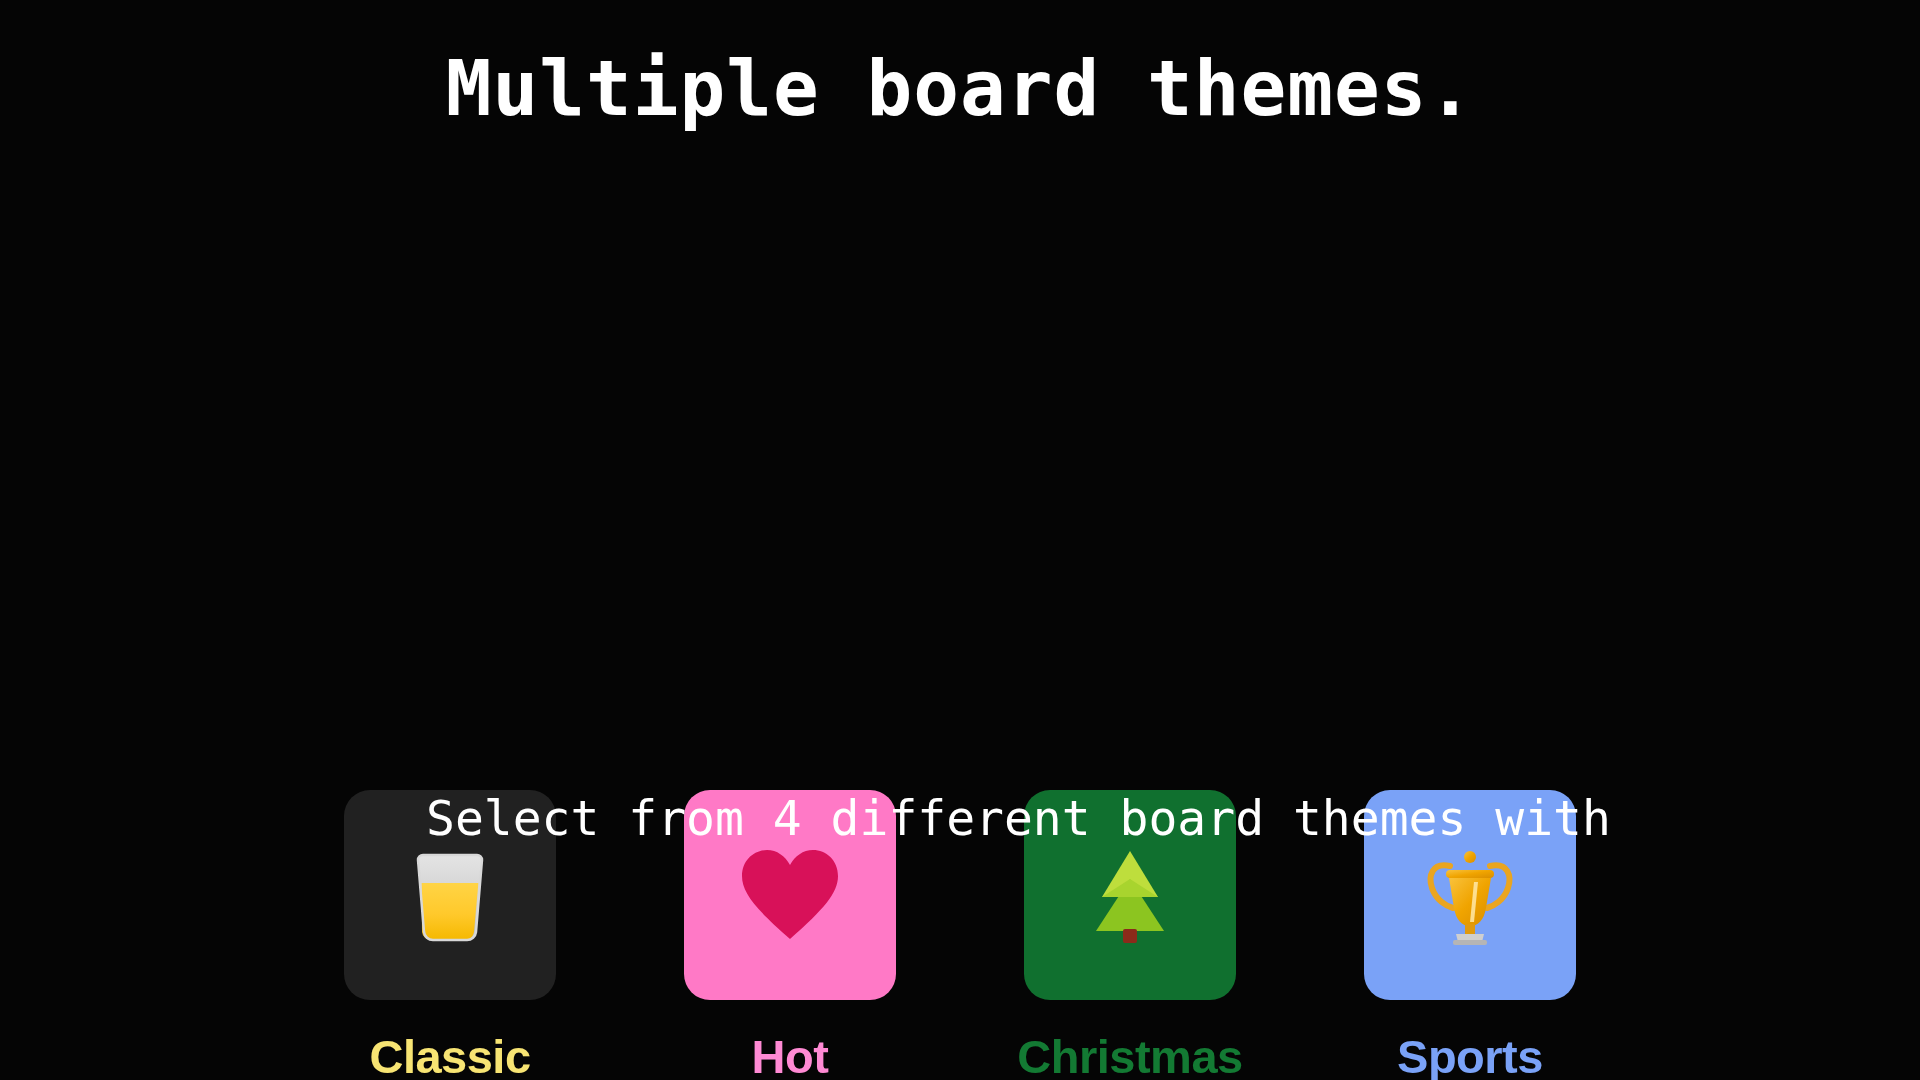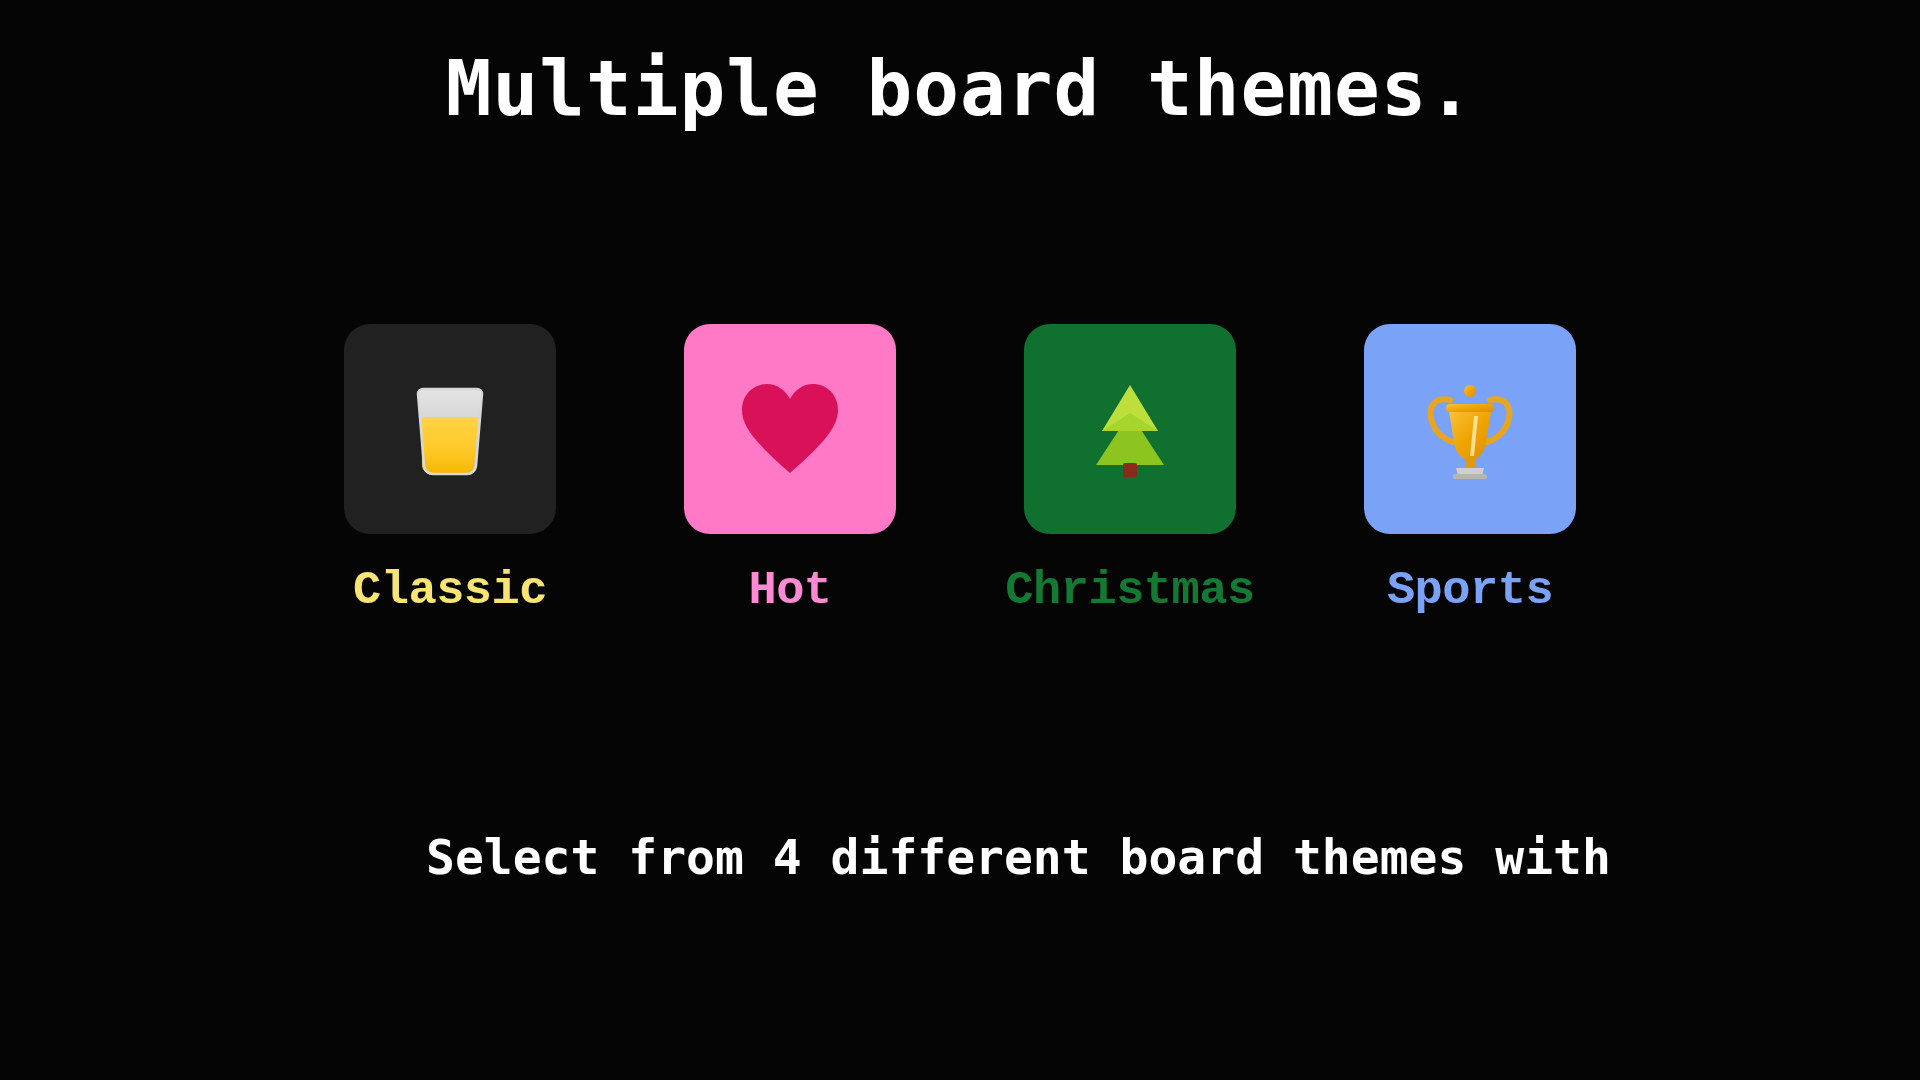--- a/index.html
+++ b/index.html
@@ -17,20 +17,21 @@
   }
 
   .page {
     width:1588px;
     height:1080px;
     position:relative;
     background:#050505;
     display:flex;
     flex-direction:column;
     align-items:center;
+    justify-content:space-between;
   }
 
   
   .headline {
     margin-top:46px;
     font-family:"DejaVu Sans Mono", monospace;
     font-weight:700;
     font-size:76px;
     line-height:1.12;
     letter-spacing:1px;
@@ -68,43 +69,42 @@
 
   .theme-glyph {
     font-family:"DejaVu Sans", sans-serif;
     font-size:86px;
     line-height:1;
     display:block;
   }
 
   .theme-label {
     margin-top:33px;
-    font-family:Liberation Mono, monospace;
+    font-family:Liberation Sans, sans-serif;
     font-weight:700;
     font-size:47px;
     line-height:1;
     letter-spacing:-0.5px;
     text-align:center;
     white-space:nowrap;
   }
 
   
   .description {
     position:absolute;
     left:0;
     right:0;
     top:790px;
     font-family:"DejaVu Sans Mono", monospace;
-    font-weight:700;
+    font-weight:400;
     font-size:48px;
     line-height:1.18;
     color:#ffffff;
     text-align:center;
     padding:0 260px;
-    margin-top:39px;
   }
   .description .line { display:block; white-space:nowrap; }
 
   
   .art { display:block; }
 </style>
 </head>
 <body>
 
 <div class="page">

